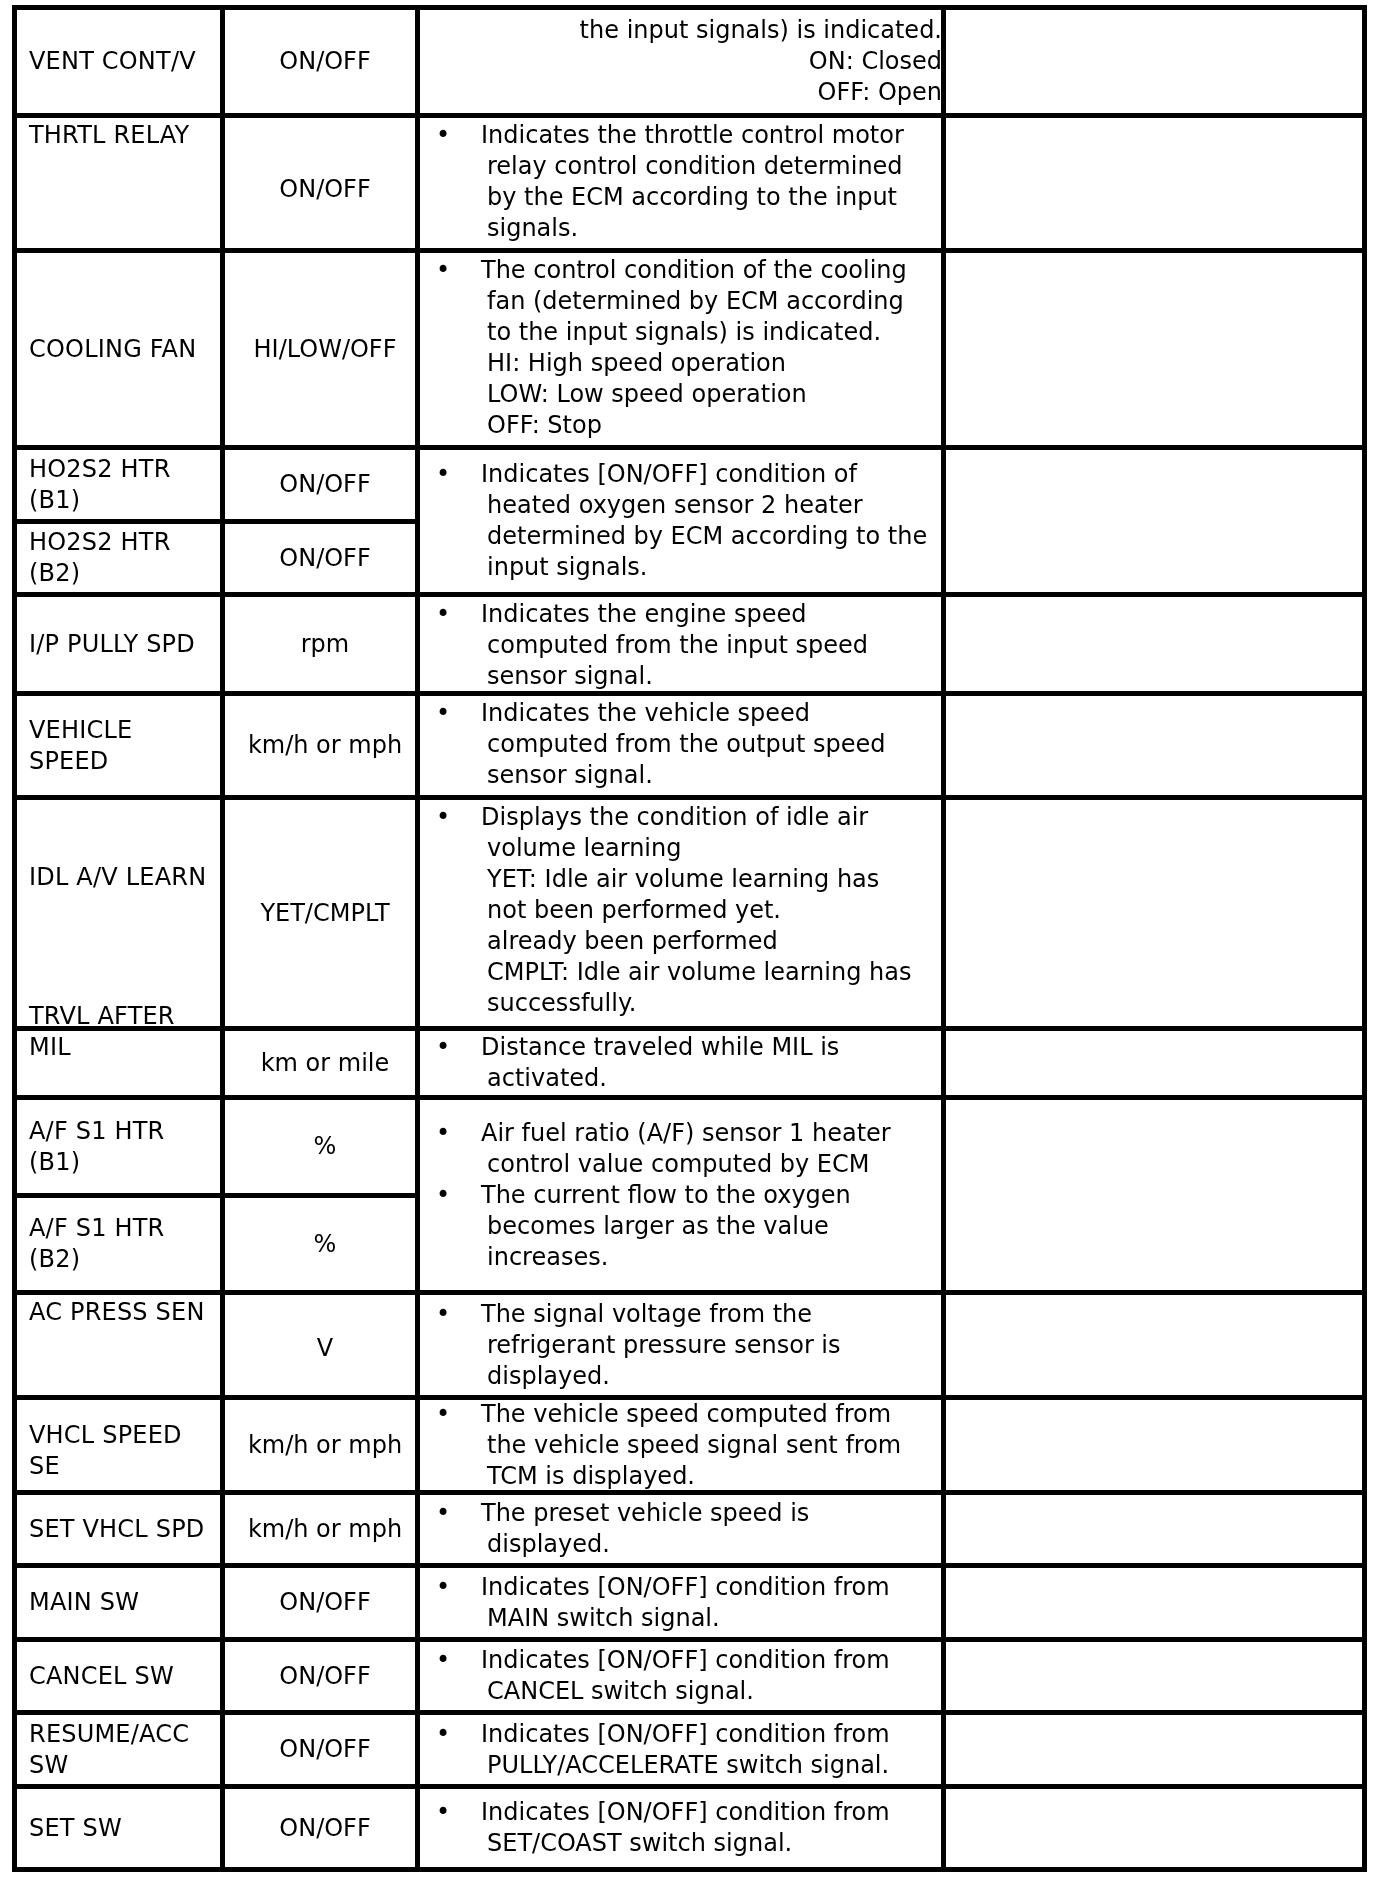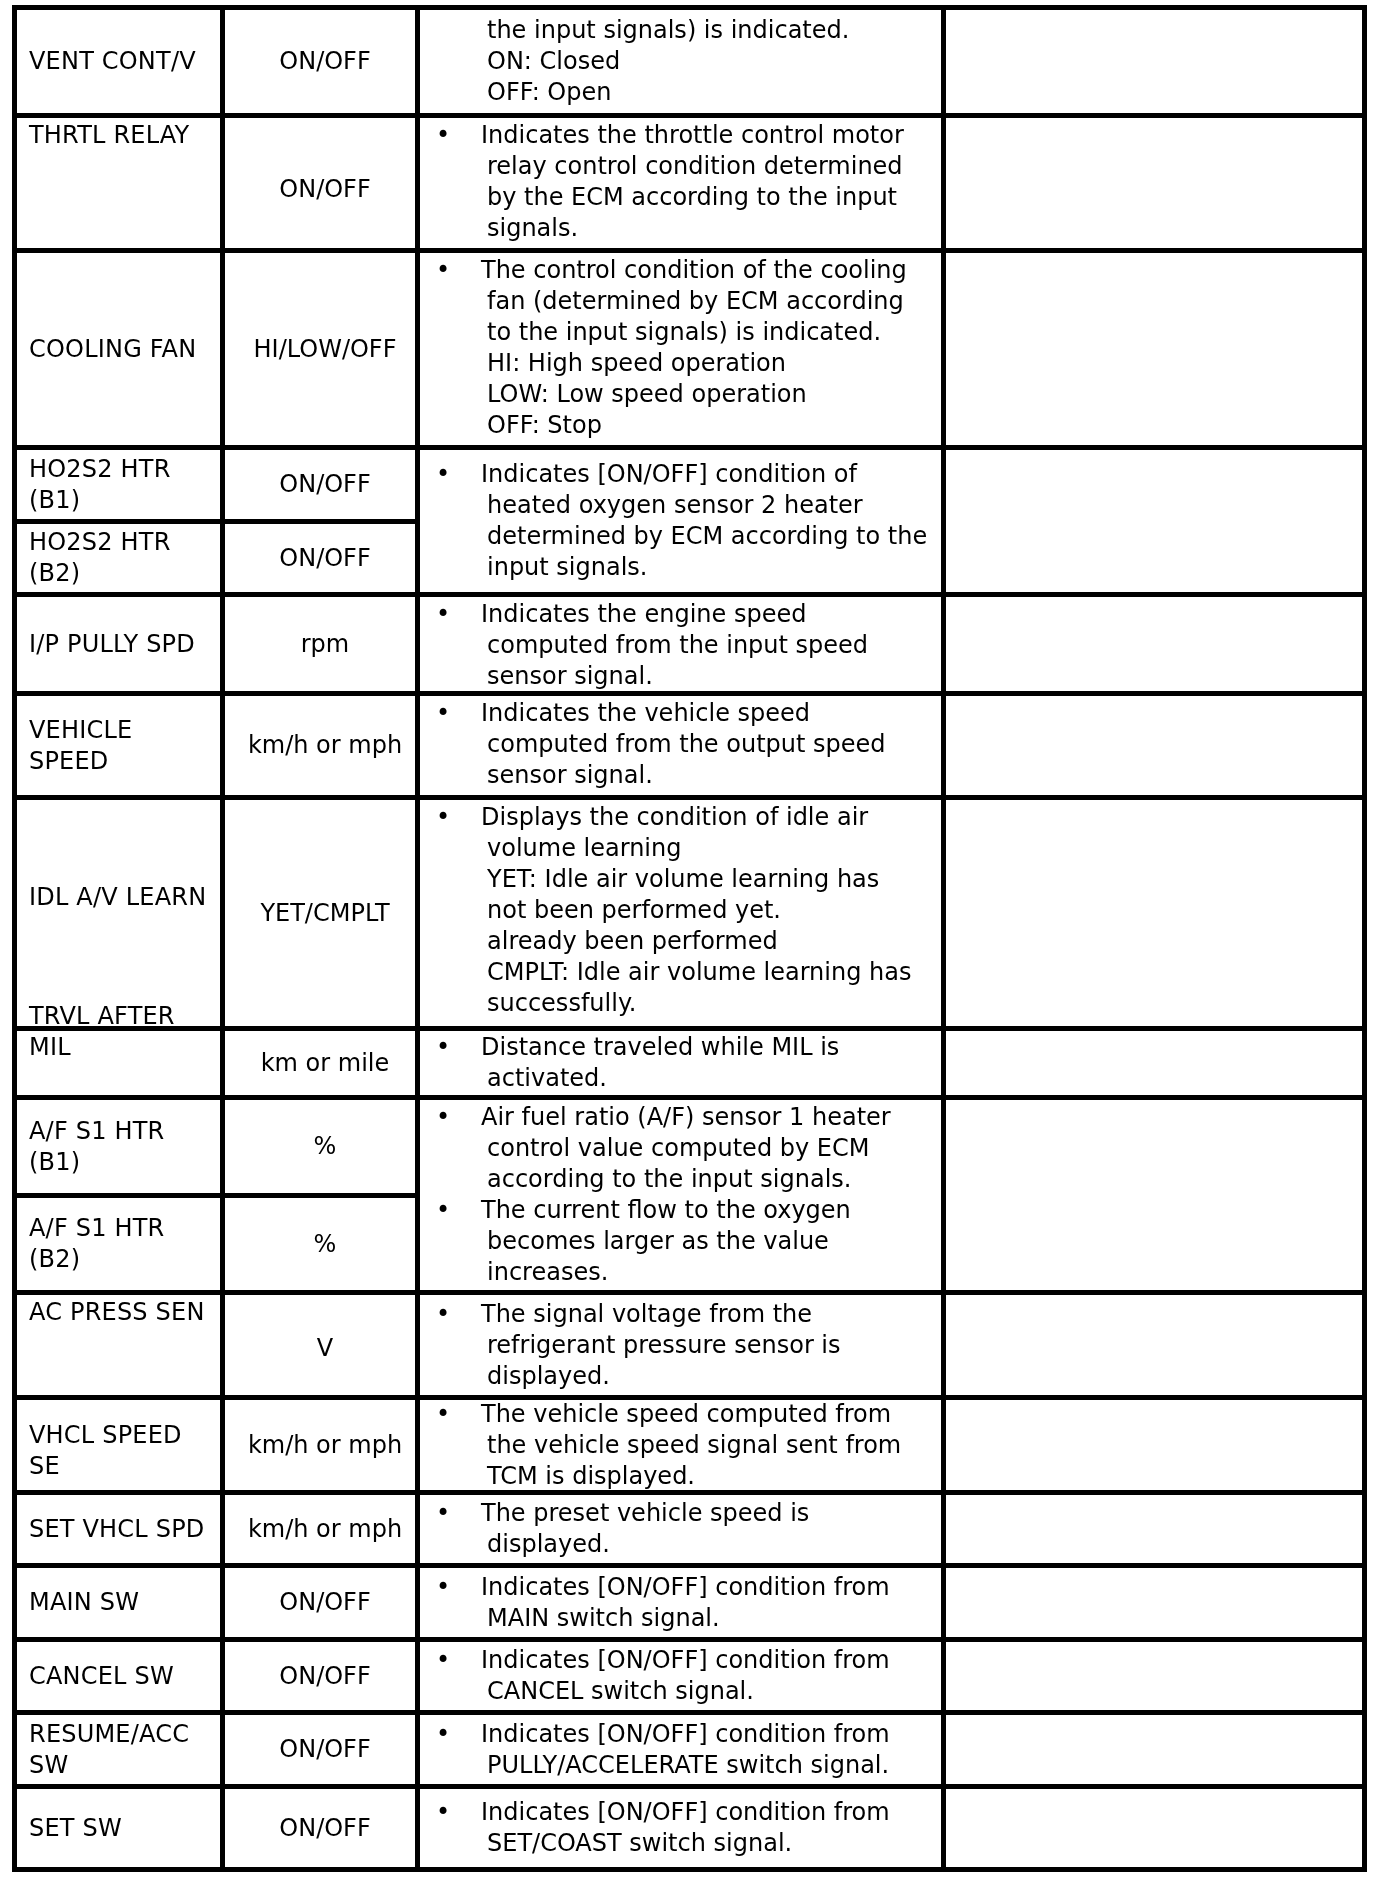--- a/index.html
+++ b/index.html
@@ -16,21 +16,21 @@
   .c3 { left: 408px; width: 521px; padding-left: 8px; padding-right: 4px; }
   .c4 { left: 934px; width: 412px; }
   .top { align-items: flex-start; padding-top: 2px; }
   .name { white-space: pre-line; letter-spacing: 0.2px; }
   .desc { display: block; width: 100%; }
   .bullet-block { position: relative; padding-left: 48px; }
   .bullet-block .dot { position: absolute; left: 3px; top: 0; }
   .line { display: block; white-space: nowrap; }
   .line.cont { padding-left: 6px; }
   .plain { padding-left: 48px; }
-  .plain .line { padding-left: 6px; }
+  .plain .line { padding-left: 6px; text-align: right; }
 </style>
 </head>
 <body>
 
 <div class="table">
 
   <div class="vline" style="left:203px"></div>
   <div class="vline" style="left:398px"></div>
   <div class="vline" style="left:924px"></div>
 
@@ -154,21 +154,21 @@
   <div class="cell c3 top" style="top:686px;height:99px">
     <div class="desc bullet-block">
       <span class="dot">•</span>
       <span class="line">Indicates the vehicle speed</span>
       <span class="line cont">computed from the output speed</span>
       <span class="line cont">sensor signal.</span>
     </div>
   </div>
   <div class="cell c4" style="top:686px;height:99px"></div>
 
-  <div class="cell c1" style="top:774px;height:226px">
+  <div class="cell c1" style="top:754px;height:226px">
       <span class="name">IDL A/V LEARN</span>
     </div>
   <div class="cell c2" style="top:790px;height:226px">
       <span>YET/CMPLT</span>
     </div>
   <div class="cell c3 top" style="top:790px;height:226px">
     <div class="desc bullet-block">
       <span class="dot">•</span>
       <span class="line">Displays the condition of idle air</span>
       <span class="line cont">volume learning</span>
@@ -210,21 +210,20 @@
     </div>
   <div class="cell c2" style="top:1188px;height:92px">
       <span>%</span>
     </div>
   <div class="cell c3" style="top:1090px;height:190px">
     <div class="desc">
       <div class="bullet-block">
         <span class="dot">•</span>
         <span class="line">Air fuel ratio (A/F) sensor 1 heater</span>
         <span class="line cont">control value computed by ECM</span>
-        <span class="line cont">according to the input signals.</span>
       </div>
       <div class="bullet-block">
         <span class="dot">•</span>
         <span class="line">The current flow to the oxygen</span>
         <span class="line cont">becomes larger as the value</span>
         <span class="line cont">increases.</span>
       </div>
     </div>
   </div>
   <div class="cell c4" style="top:1090px;height:190px"></div>

